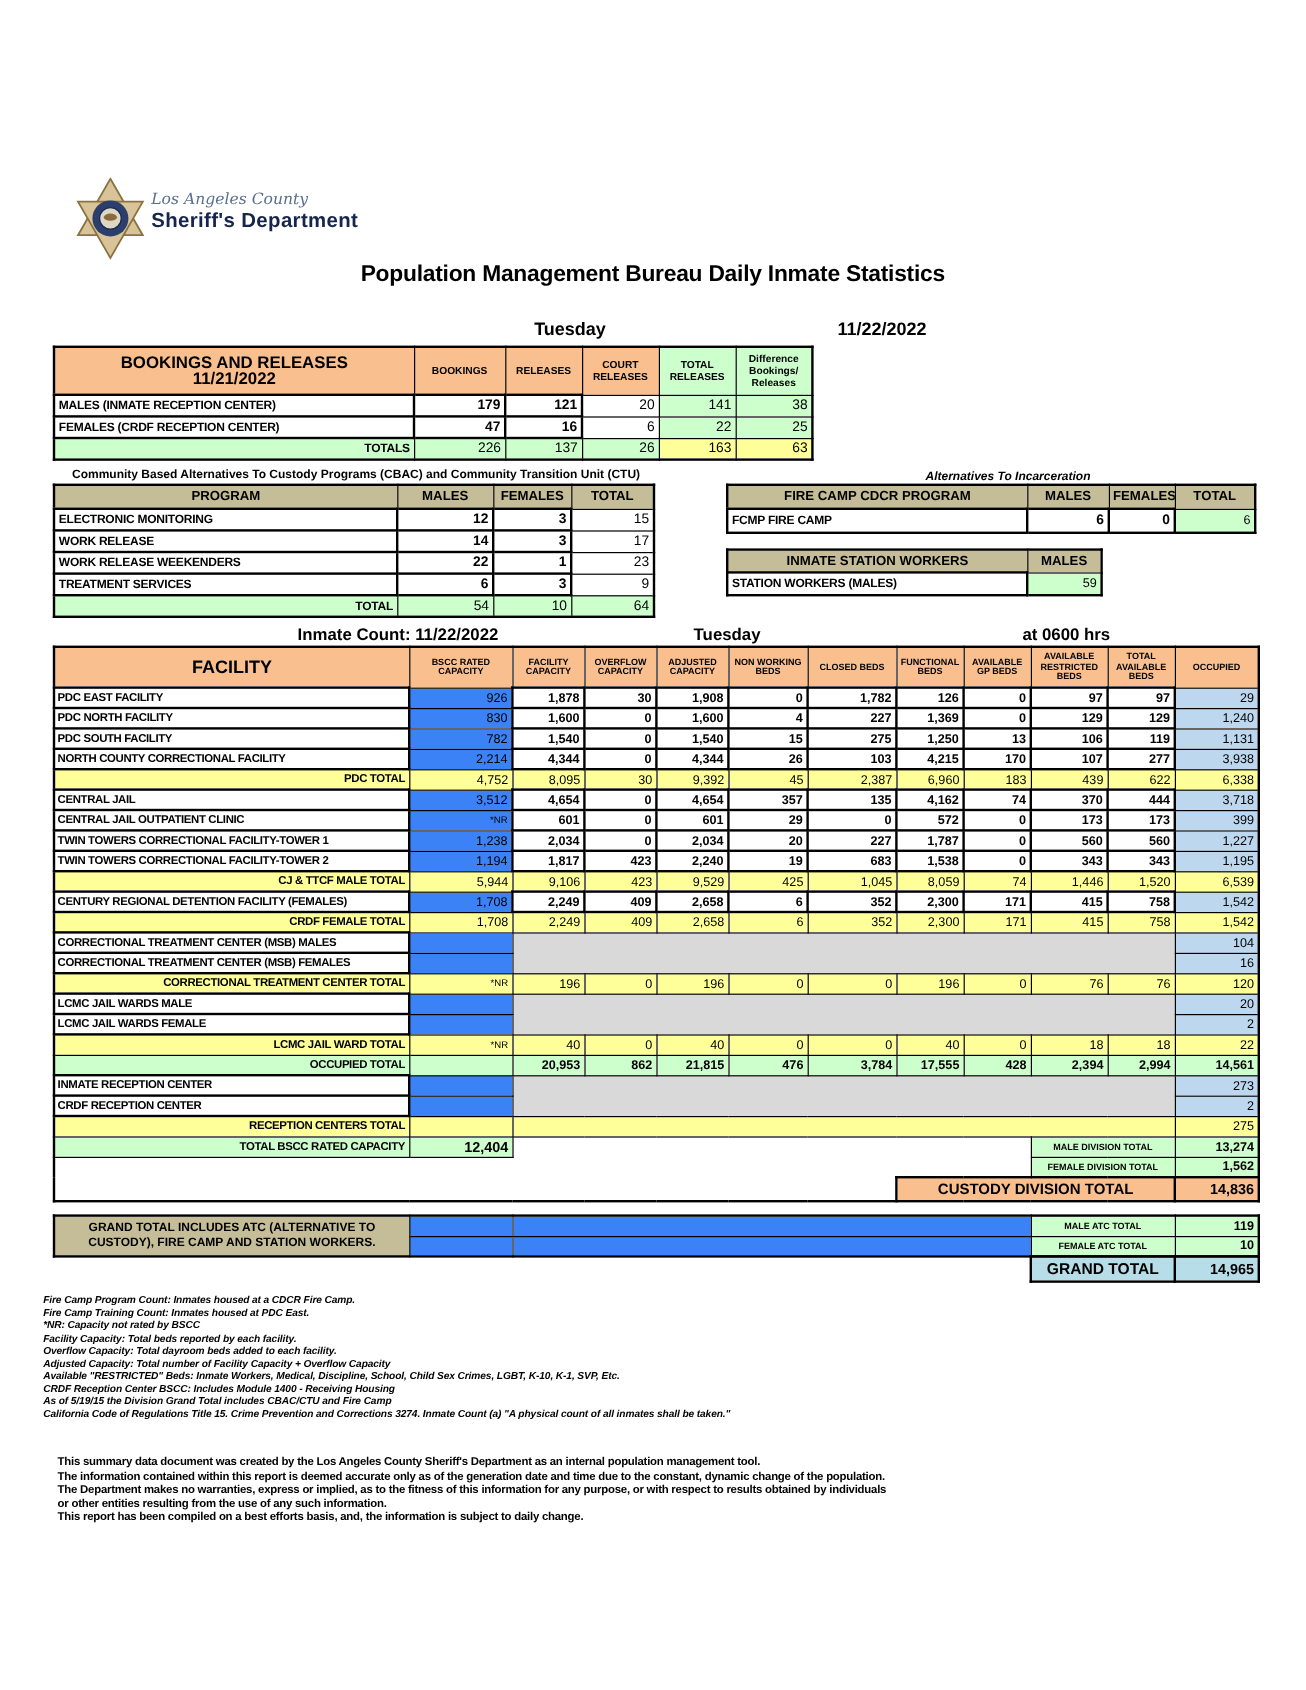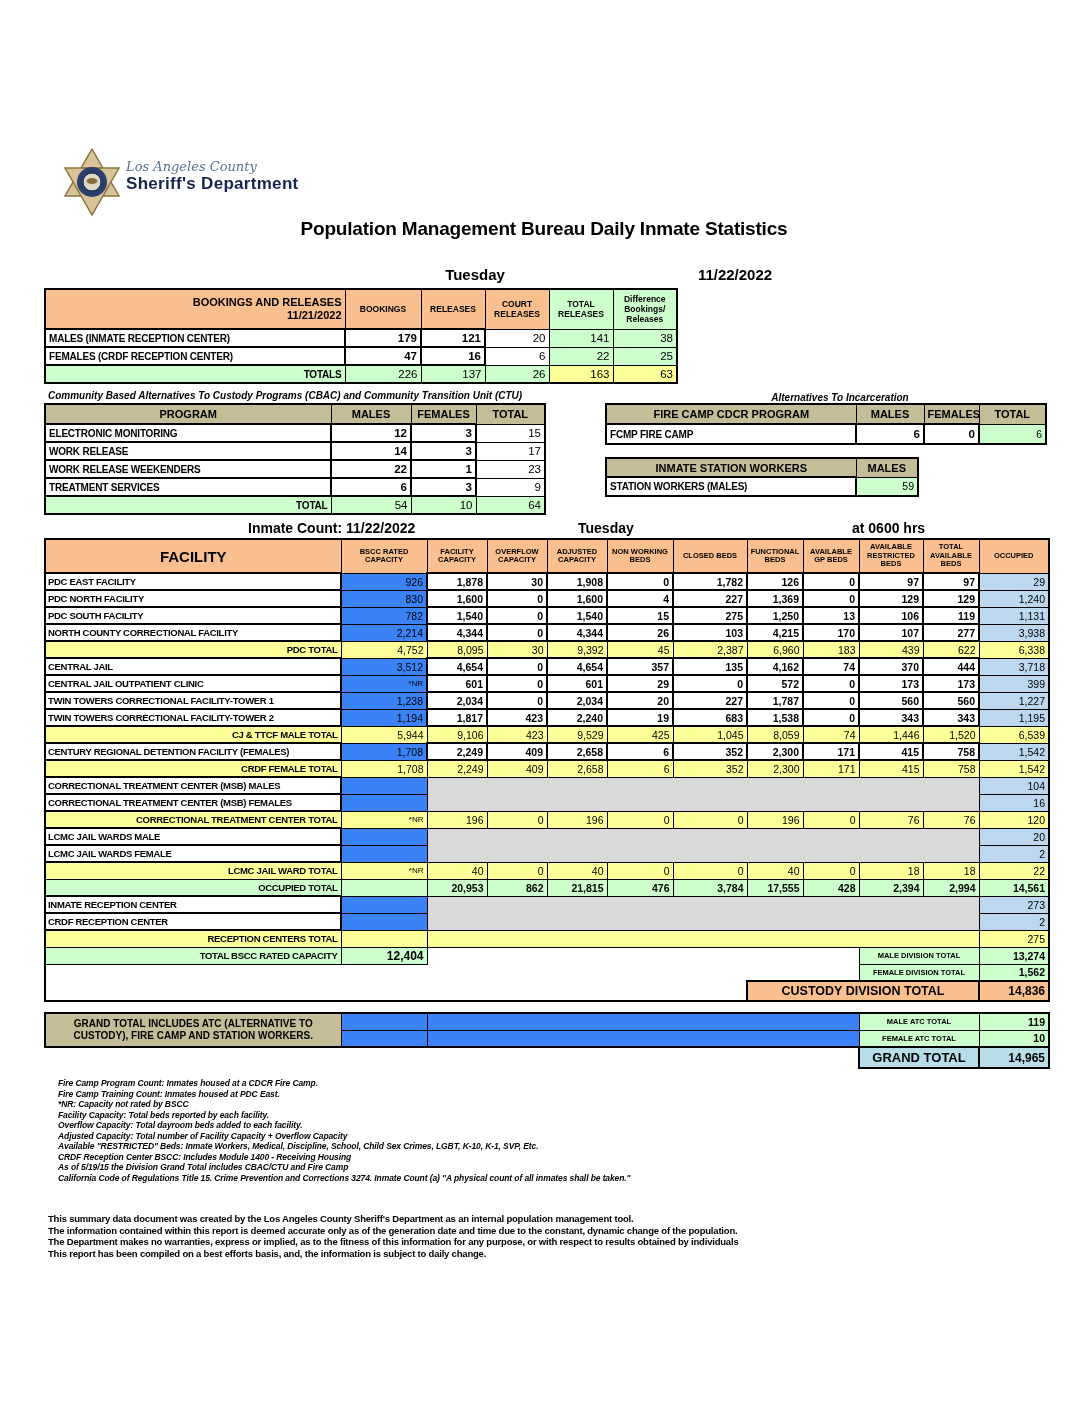--- a/index.html
+++ b/index.html
@@ -24,27 +24,27 @@
   .logo-dept{font-family:"Liberation Sans",sans-serif;font-weight:bold;font-size:17px;color:#16254c;line-height:19px;letter-spacing:.3px;}
 
   .doc-title{left:0;right:0;top:218px;text-align:center;font-size:19px;font-weight:bold;letter-spacing:-0.2px;}
   .day-top{left:400px;top:266px;width:150px;text-align:center;font-size:15px;font-weight:bold;}
   .date-top{left:660px;top:266px;width:150px;text-align:center;font-size:15px;font-weight:bold;}
 
   
   #bookings{left:44px;top:288px;width:632px;border:2px solid #000;}
   #bookings tr{height:18px;}
   #bookings tr.hd{height:40px;}
-  .bk-title{font-size:11px;font-weight:bold;text-align:right;white-space:normal;line-height:13px;margin-top:44px;}
+  .bk-title{font-size:14px;font-weight:bold;text-align:center;white-space:normal;line-height:13px;margin-top:44px;}
   .bk-col{font-size:8.5px;font-weight:bold;text-align:center;white-space:normal;line-height:10px;}
   .bk-label{font-size:10px;font-weight:bold;letter-spacing:-0.2px;}
   .bk-val{font-size:11.5px;}
 
   
-  .cbac-title{left:48px;top:390px;font-size:10px;font-weight:bold;font-style:italic;}
+  .cbac-title{left:60px;top:390px;font-size:10px;font-weight:bold;}
   #cbac{left:44px;top:403px;width:500px;border:2px solid #000;}
   #cbac tr{height:18px;}
   #cbac tr.hd{height:20px;}
   .tb-hd{font-size:11px;font-weight:bold;text-align:center;}
   .cb-label{font-size:10px;font-weight:bold;letter-spacing:-0.2px;}
   .cb-val{font-size:11.5px;}
 
   
   .ati-title{left:640px;top:392px;width:400px;text-align:center;font-size:10px;font-weight:bold;font-style:italic;}
   #firecamp{left:605px;top:403px;width:440px;border:2px solid #000;}
@@ -75,21 +75,21 @@
   
   #grand-upper{left:44px;top:1012px;width:1004px;border:2px solid #000;}
   #grand-upper tr{height:17px;}
   .note{font-size:10px;font-weight:bold;text-align:center;white-space:normal;line-height:12px;padding:0 14px;}
   #grand-row{left:858px;top:1046px;width:190px;}
   #grand-row tr{height:21px;}
   .grandlab{font-size:13px;font-weight:bold;text-align:center;border-width:2px;}
   .grandval{font-size:12px;border-width:2px;}
 
   
-  #footnotes{left:58px;top:1078px;width:920px;}
+  #footnotes{left:36px;top:1078px;width:920px;}
   .fn{font-size:8.5px;font-style:italic;font-weight:bold;line-height:10.5px;letter-spacing:-0.1px;}
   #disclaimer{left:48px;top:1213px;width:940px;}
   .dl{font-size:9.5px;font-weight:bold;line-height:11.5px;letter-spacing:-0.2px;}
 </style>
 </head>
 <body>
 
 <div class="page">
 
   <div class="abs" style="left:60px;top:148px;">
@@ -603,16 +603,17 @@
       <div class="fn">Adjusted Capacity: Total number of Facility Capacity + Overflow Capacity</div>
       <div class="fn">Available "RESTRICTED" Beds: Inmate Workers, Medical, Discipline, School, Child Sex Crimes,  LGBT, K-10, K-1, SVP, Etc.</div>
       <div class="fn">CRDF Reception Center BSCC: Includes Module 1400 - Receiving Housing</div>
       <div class="fn">As of 5/19/15 the Division Grand Total includes CBAC/CTU and Fire Camp</div>
       <div class="fn">California Code of Regulations Title 15. Crime Prevention and Corrections 3274. Inmate Count (a) "A physical count of all inmates shall be taken."</div>
     </div>
   <div id="disclaimer" class="abs">
       <div class="dl">This summary data document was created by the Los Angeles County Sheriff's Department as an internal population management tool.</div>
       <div class="dl">The information contained within this report is deemed accurate only as of the generation date and time due to the constant, dynamic change of the population.</div>
       <div class="dl">The Department makes no warranties, express or implied, as to the fitness of this information for any purpose, or with respect to results obtained by individuals</div>
+      <div class="dl">or other entities resulting  from the use of any such information.</div>
       <div class="dl">This report has been compiled on a best efforts basis, and, the information is subject to daily change.</div>
     </div>
 
 </div>
 
 </body></html>

